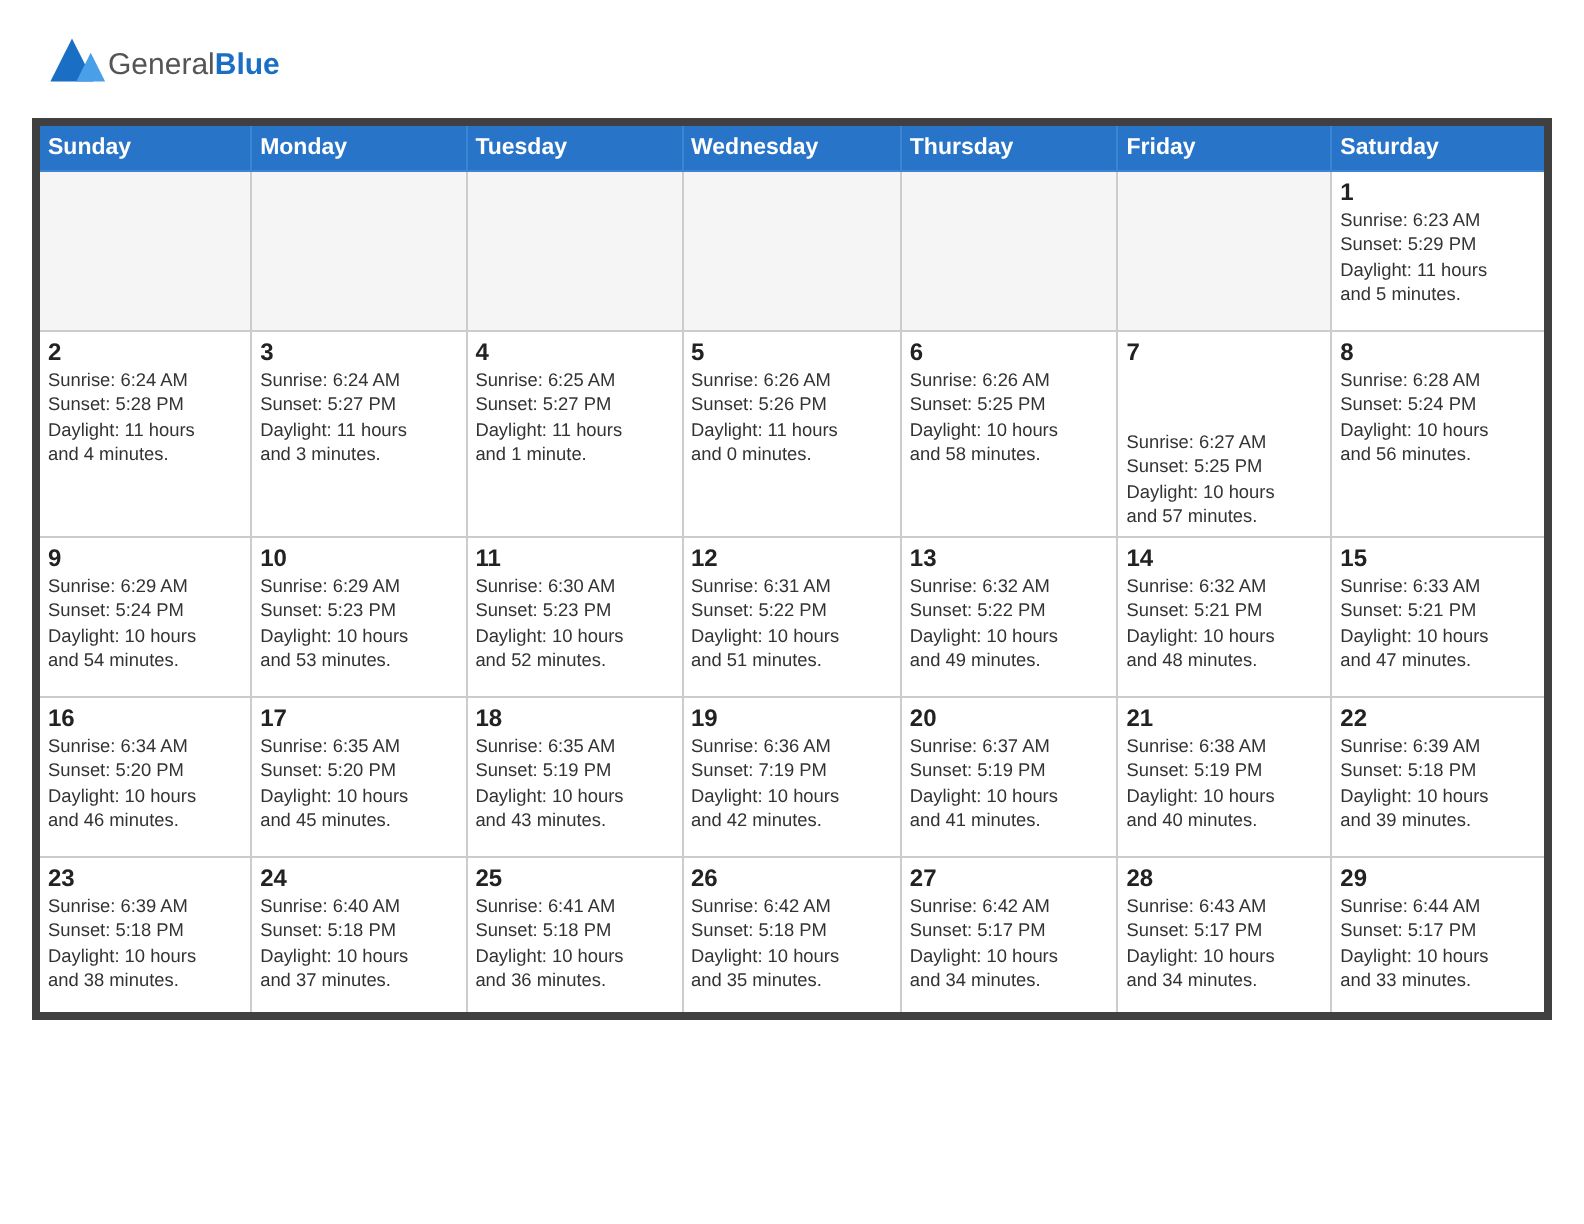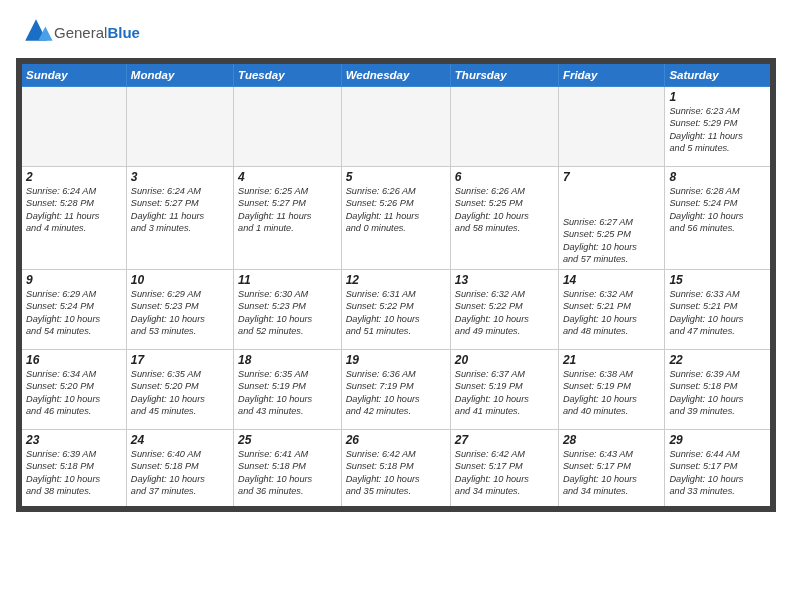--- a/index.html
+++ b/index.html
@@ -40,22 +40,21 @@
       line-height: 1.1;
     }
     .title-block h2 {
       font-size: 16px;
       font-weight: normal;
       color: #444;
     }
     .calendar {
       width: 100%;
       border-collapse: collapse;
-      border: 6px solid #404040;
-      font-style: italic;
+      border: 4px solid #404040;
     }
     .calendar thead tr th {
       background-color: #2874c8;
       color: #fff;
       font-size: 11.5px;
       font-weight: bold;
       padding: 5px 4px;
       border: 1px solid #3a85d4;
       text-align: left;
     }

